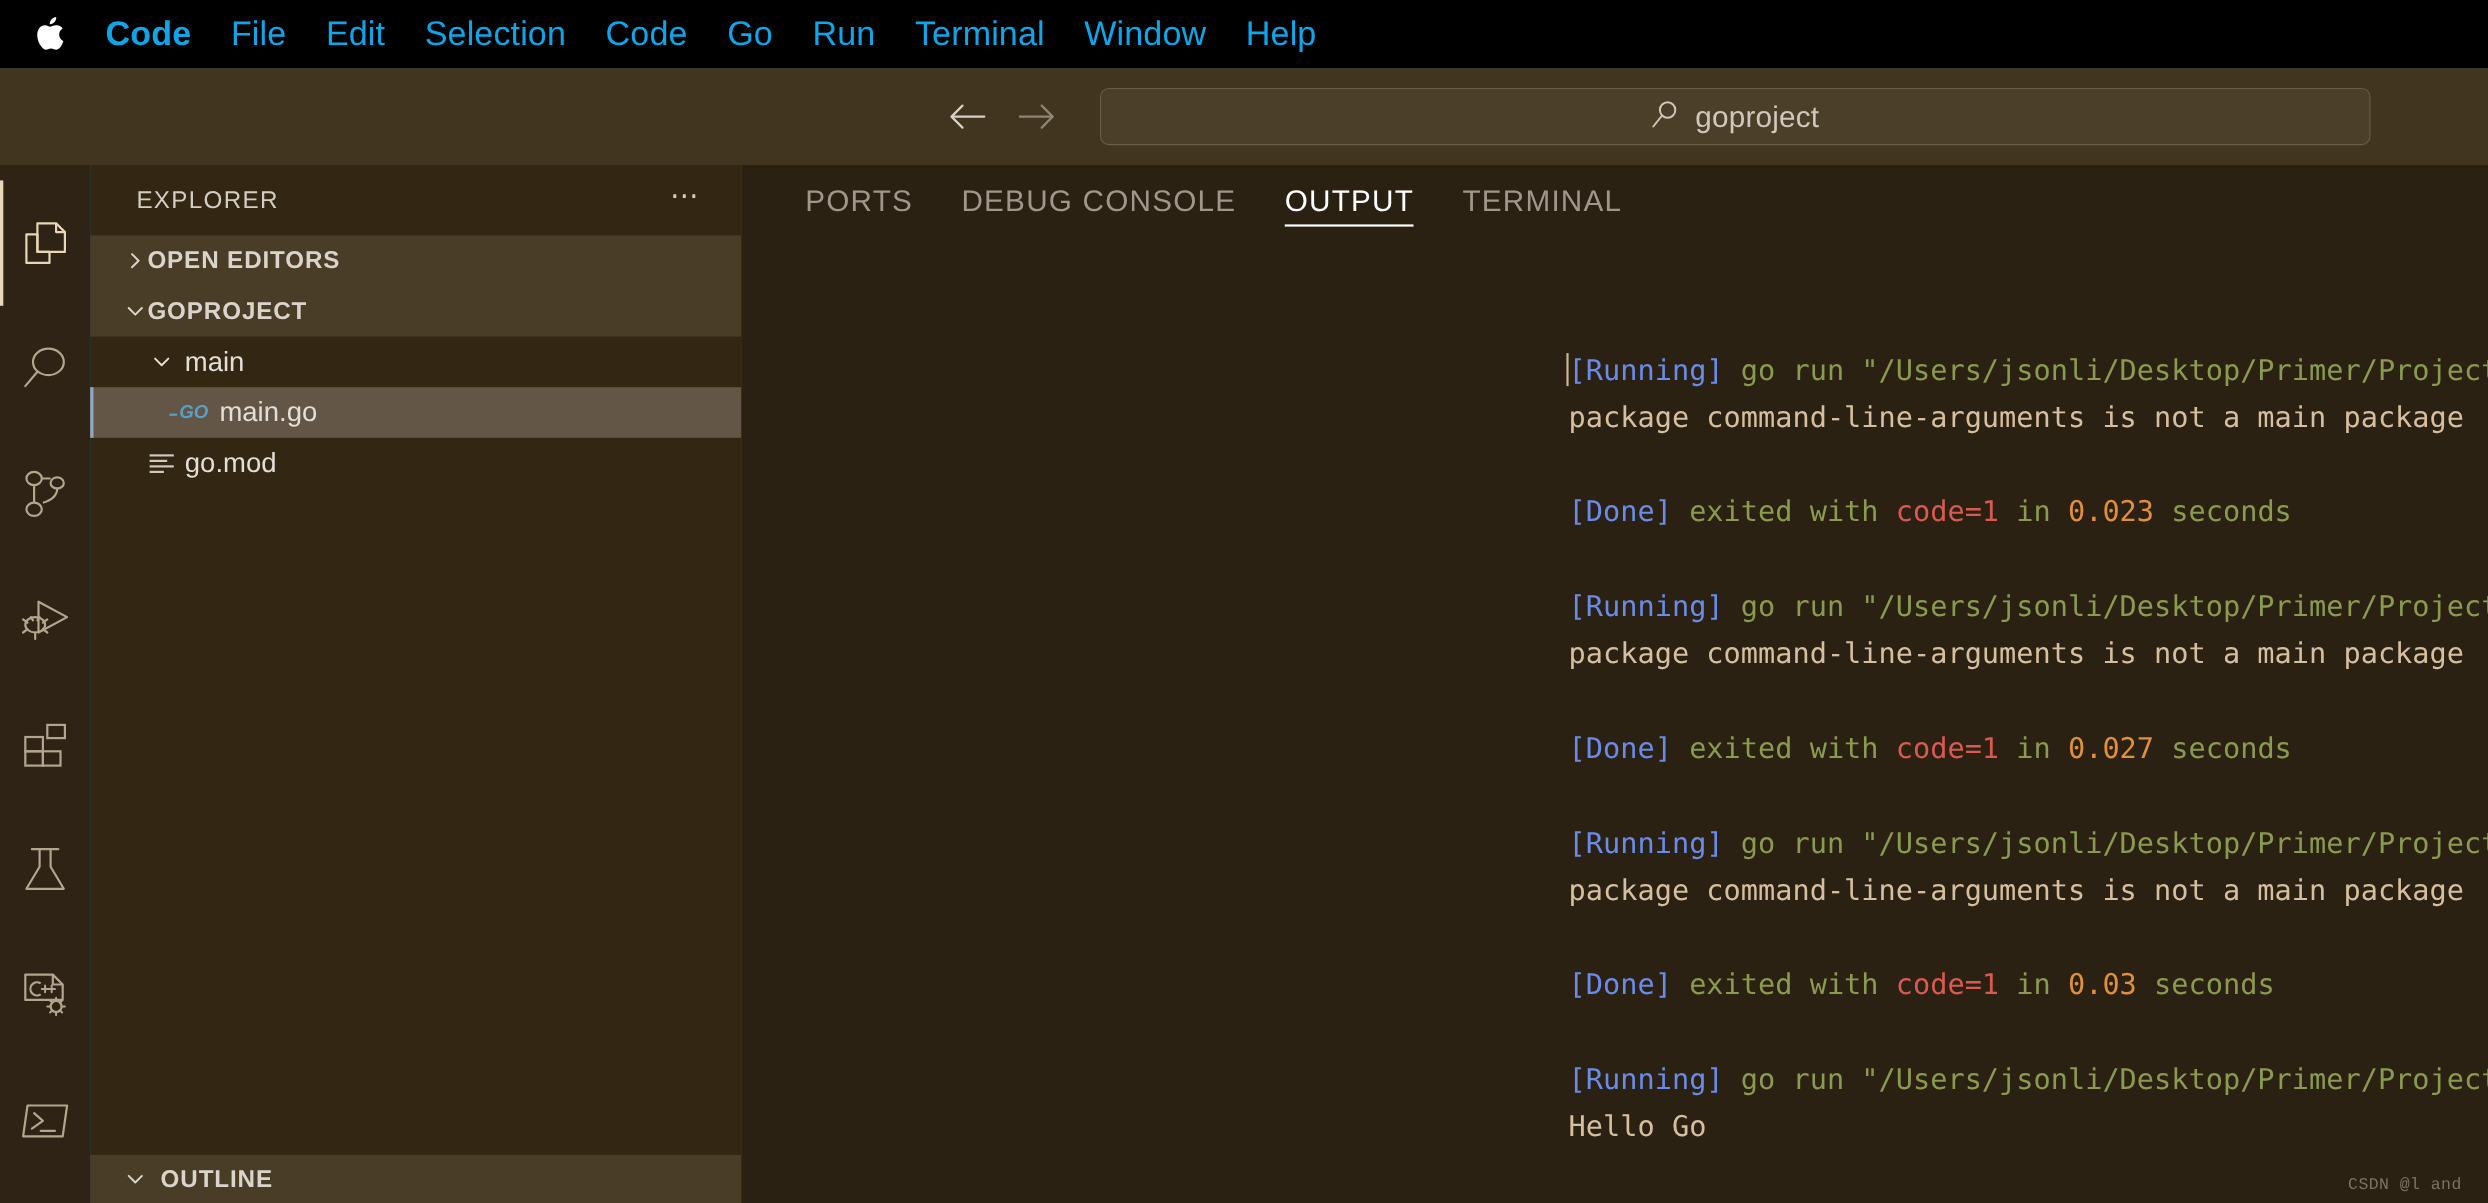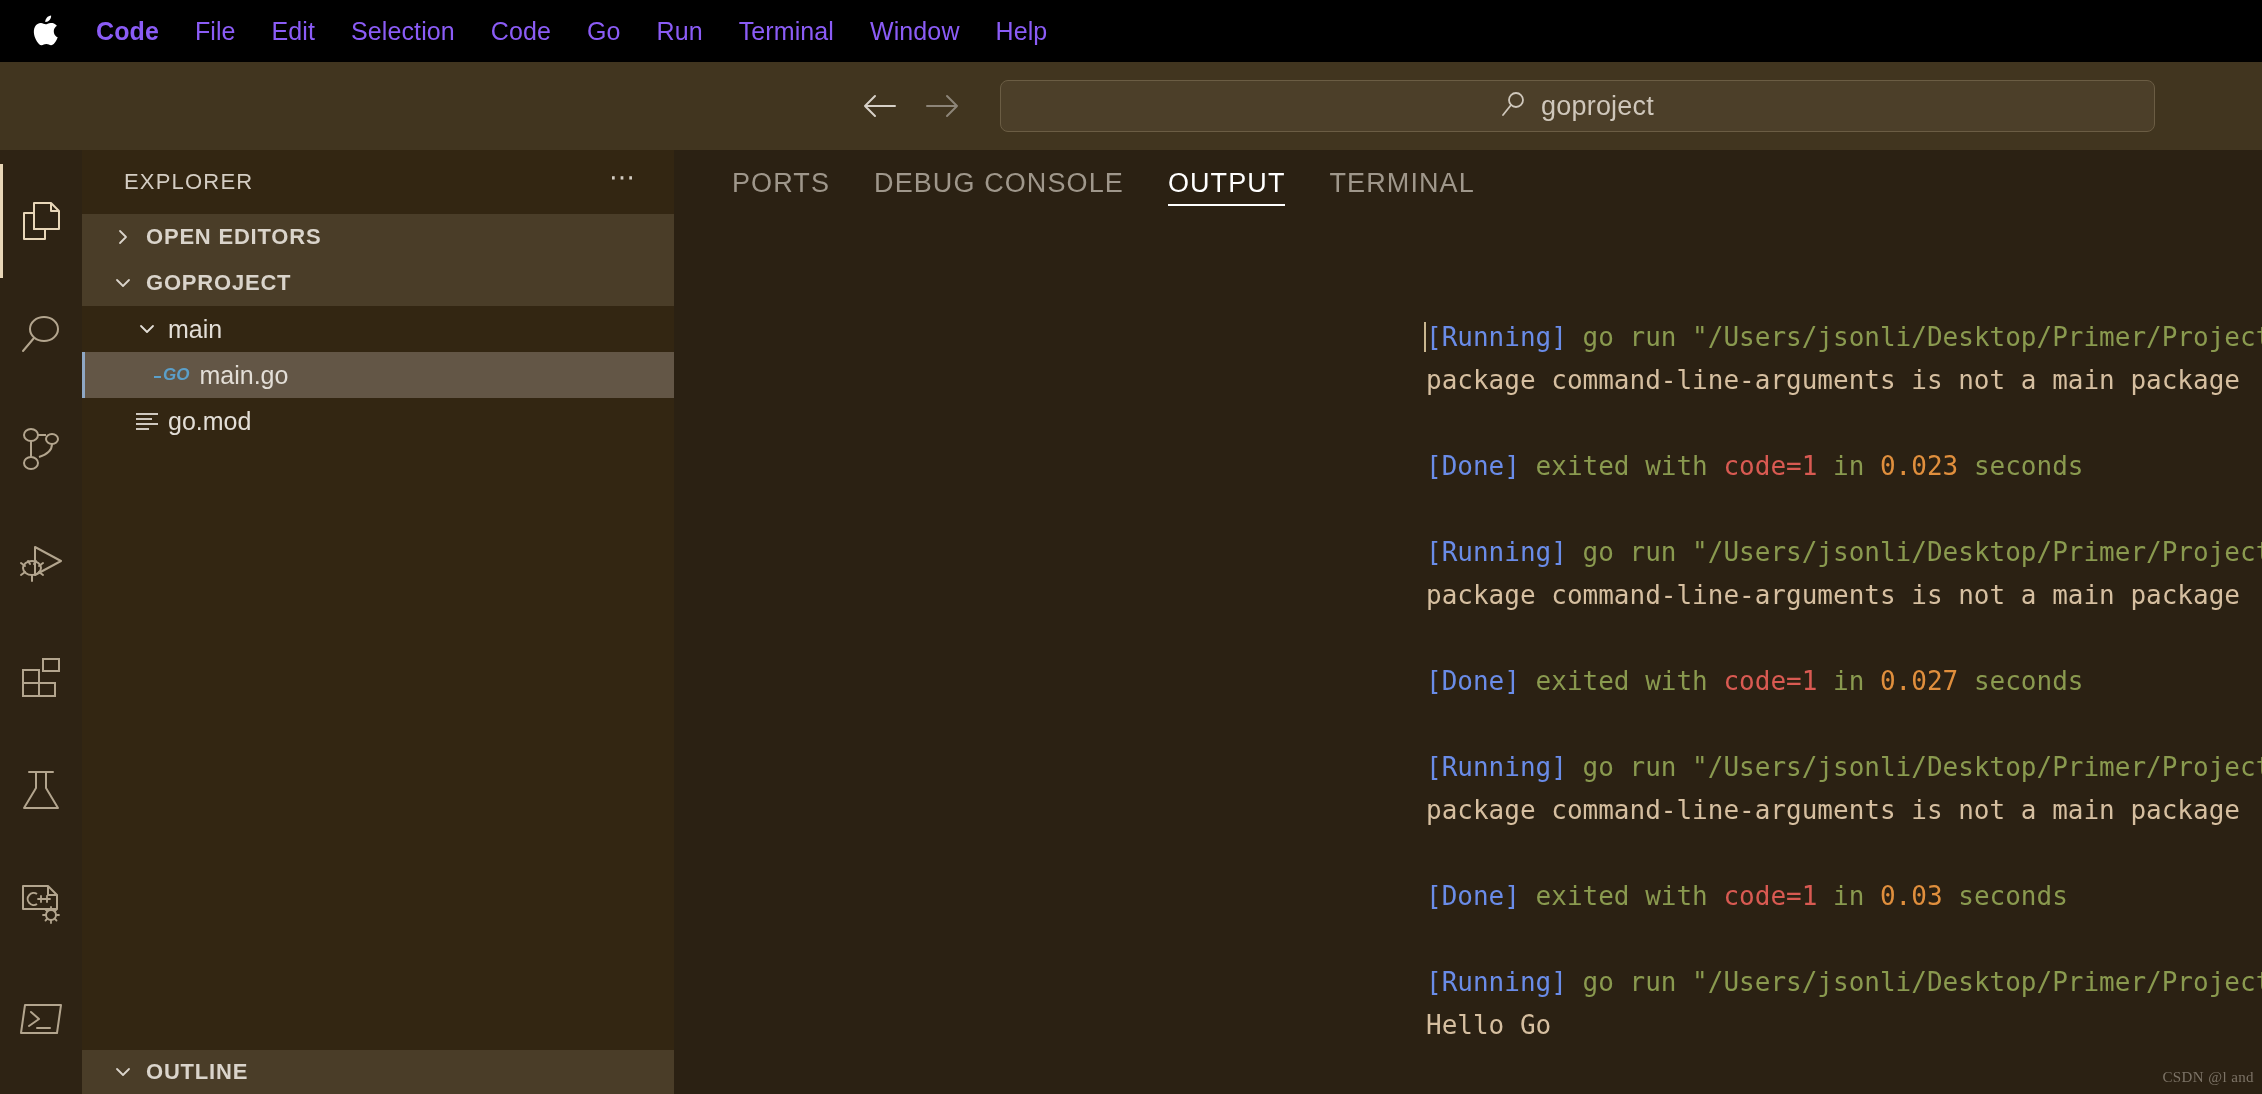--- a/index.html
+++ b/index.html
@@ -20,22 +20,22 @@
     padding-left: 30px;
     gap: 0px;
   }
   .apple-logo {
     width: 30px; height: 36px;
     display: flex; align-items: center; justify-content: center;
     margin-right: 30px;
   }
   .apple-logo svg { display:block; }
   .macitem {
-    color: #8b5cf6;
-    font-size: 25px;
+    color: #0ea5e9;
+    font-size: 31px;
     padding: 0 18px;
     white-space: nowrap;
     letter-spacing: .1px;
   }
   .macitem.bold { font-weight: bold; padding-left: 6px; }
 
   
   .vscode {
     height: 1032px;
     background: #0369a1;
@@ -136,21 +136,20 @@
     letter-spacing: 3px;
     line-height: 10px;
     padding-bottom: 10px;
   }
   .section-header {
     height: 46px;
     background: #4a3d28;
     display: flex;
     align-items: center;
     padding-left: 30px;
-    gap: 12px;
   }
   .section-header .label {
     color: #dad4cb;
     font-size: 22px;
     font-weight: bold;
     letter-spacing: .8px;
   }
   .chev { width: 22px; height: 22px; display:flex; align-items:center; justify-content:center; }
   .tree-row {
     height: 46px;
@@ -272,25 +271,25 @@
     left: -2px;
   }
   .c-tag   { color: #6a8ce8; }
   .c-cmd   { color: #8a9a4f; }
   .c-err   { color: #d6bfa0; }
   .c-fail  { color: #d95a52; }
   .c-time  { color: #e08f3d; }
 
   .watermark {
     position: absolute;
-    right: 8px;
+    right: 24px;
     bottom: 8px;
     color: #7c7366;
     font-size: 15px;
-    font-family: Liberation Serif, serif;
+    font-family: Liberation Mono, monospace;
     letter-spacing: .4px;
   }
 </style>
 </head>
 <body>
 
 <div class="macbar">
   <div class="apple-logo">
     <svg width="26" height="32" viewBox="0 0 26 32">
       <path fill="#fff" d="M17.6 5.1c1-1.2 1.7-2.9 1.5-4.6-1.5.06-3.2 1-4.3 2.2-.9 1.1-1.8 2.8-1.5 4.4 1.6.1 3.3-.8 4.3-2zM19.1 7.9c-2.4-.14-4.4 1.35-5.5 1.35-1.13 0-2.85-1.28-4.7-1.25C6.5 8.04 4.3 9.4 3.1 11.6c-2.6 4.5-.67 11.2 1.85 14.85 1.23 1.8 2.7 3.8 4.63 3.73 1.85-.08 2.55-1.2 4.8-1.2 2.23 0 2.87 1.2 4.82 1.16 2-.04 3.26-1.82 4.48-3.62 1.4-2.07 1.98-4.07 2.02-4.18-.05-.02-3.87-1.5-3.9-5.93-.04-3.7 3.02-5.48 3.16-5.57-1.73-2.55-4.42-2.84-5.36-2.9z"></path>

